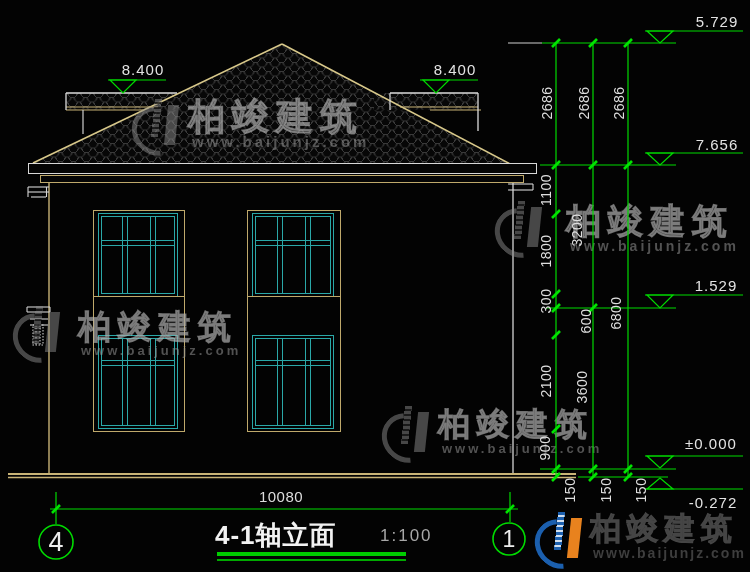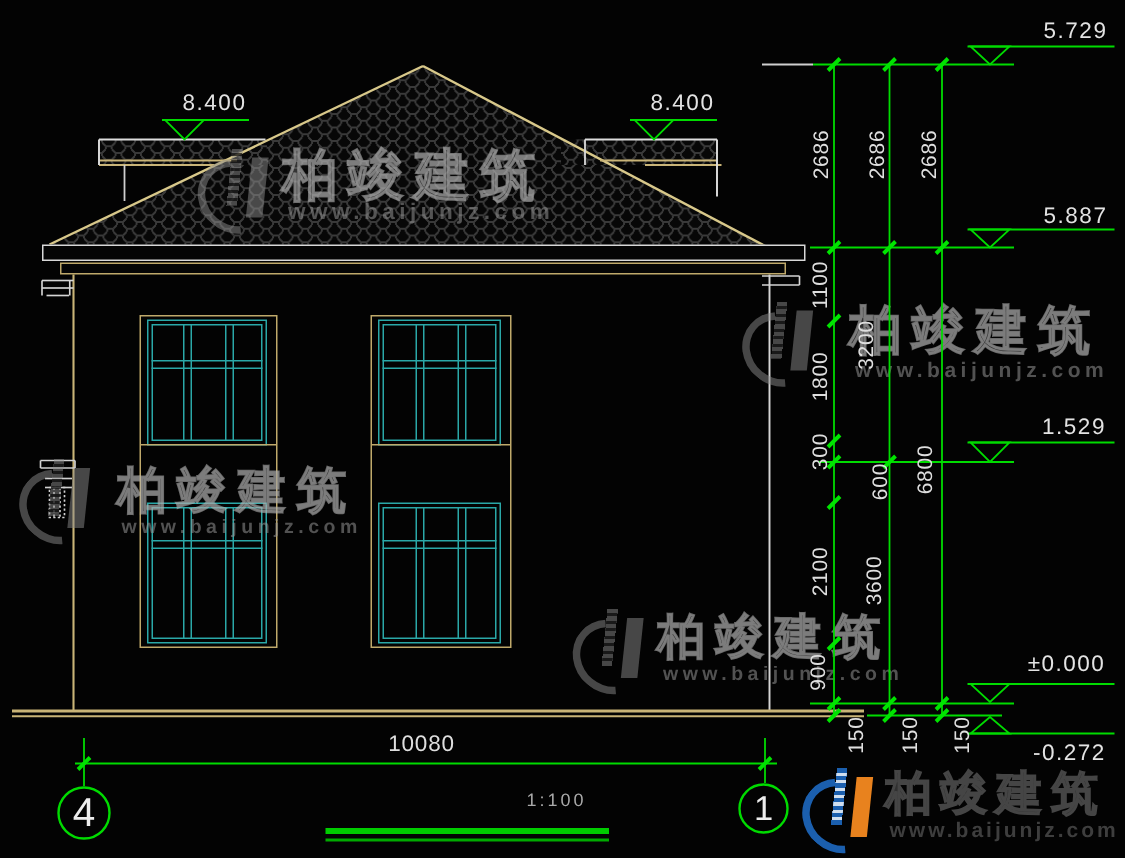--- a/index.html
+++ b/index.html
@@ -39,21 +39,21 @@
     transform:translate(-50%,-50%); letter-spacing:0.5px; line-height:1;
   }
   .dim.v { transform:translate(-50%,-50%) rotate(-90deg); }
   .lvl { position:absolute; color:#E3E3E3; font-size:15px; white-space:nowrap;
          transform:translate(-50%,-50%); letter-spacing:1px; line-height:1; }
   .axis-num { position:absolute; color:#EDEDED; transform:translate(-50%,-50%); line-height:1; }
 
   
   .title-cn { position:absolute; color:#F2F2F2; font-size:26px; font-weight:bold;
               letter-spacing:1px; white-space:nowrap; }
-  .title-scale { position:absolute; color:#A8A8A8; font-size:12px; letter-spacing:2px; white-space:nowrap; }
+  .title-scale { position:absolute; color:#A8A8A8; font-size:17px; letter-spacing:2px; white-space:nowrap;margin-left:29px; }
   .title-bar1 { position:absolute; background:#00CC00; }
   .title-bar2 { position:absolute; background:#00AA00; }
 
   
   .wm { position:absolute; }
   .wm .brand { position:absolute; white-space:nowrap; font-weight:bold;
     color:rgba(125,125,125,0.38); -webkit-text-stroke:1px rgba(185,185,185,0.55);
     letter-spacing:7px; line-height:1; }
   .wm .url { position:absolute; white-space:nowrap; font-weight:bold;
     color:rgba(148,148,148,0.55); letter-spacing:3px; line-height:1; }
@@ -319,28 +319,29 @@
   <div class="dim v" style="left:582px; top:387px;">3600</div>
   <div class="dim v" style="left:616px; top:313px;">6800</div>
   <div class="dim v" style="left:570px; top:490px;">150</div>
   <div class="dim v" style="left:606px; top:490px;">150</div>
   <div class="dim v" style="left:641px; top:490px;">150</div>
   <div class="dim" style="left:281px; top:496px; font-size:15px;">10080</div>
 
   <div class="lvl" style="left:717px; top:21px;">5.729</div>
   <div class="lvl" style="left:143px; top:69px;">8.400</div>
   <div class="lvl" style="left:455px; top:69px;">8.400</div>
-  <div class="lvl" style="left:717px; top:144px;">5.887</div>
+  <div class="lvl" style="left:717px; top:144px;">7.656</div>
   <div class="lvl" style="left:716px; top:285px;">1.529</div>
   <div class="lvl" style="left:711px; top:443px;">±0.000</div>
   <div class="lvl" style="left:713px; top:502px;">-0.272</div>
 
   <div class="axis-num" style="left:56px; top:542px; font-size:27px;">4</div>
   <div class="axis-num" style="left:509px; top:539px; font-size:23px;">1</div>
 
+  <div class="title-cn" style="left:215px; top:518px;">4-1轴立面</div>
   <div class="title-scale" style="left:351px; top:526px;">1:100</div>
   <div class="title-bar1" style="left:217px; top:552px; width:189px; height:4px;"></div>
   <div class="title-bar2" style="left:217px; top:559px; width:189px; height:2px;"></div>
 
   <div>
     <div class="clogo" style="left:536px; top:510px;">
       <div class="swoosh"></div>
         <div class="b1"></div>
         <div class="b2"></div>
     </div>

